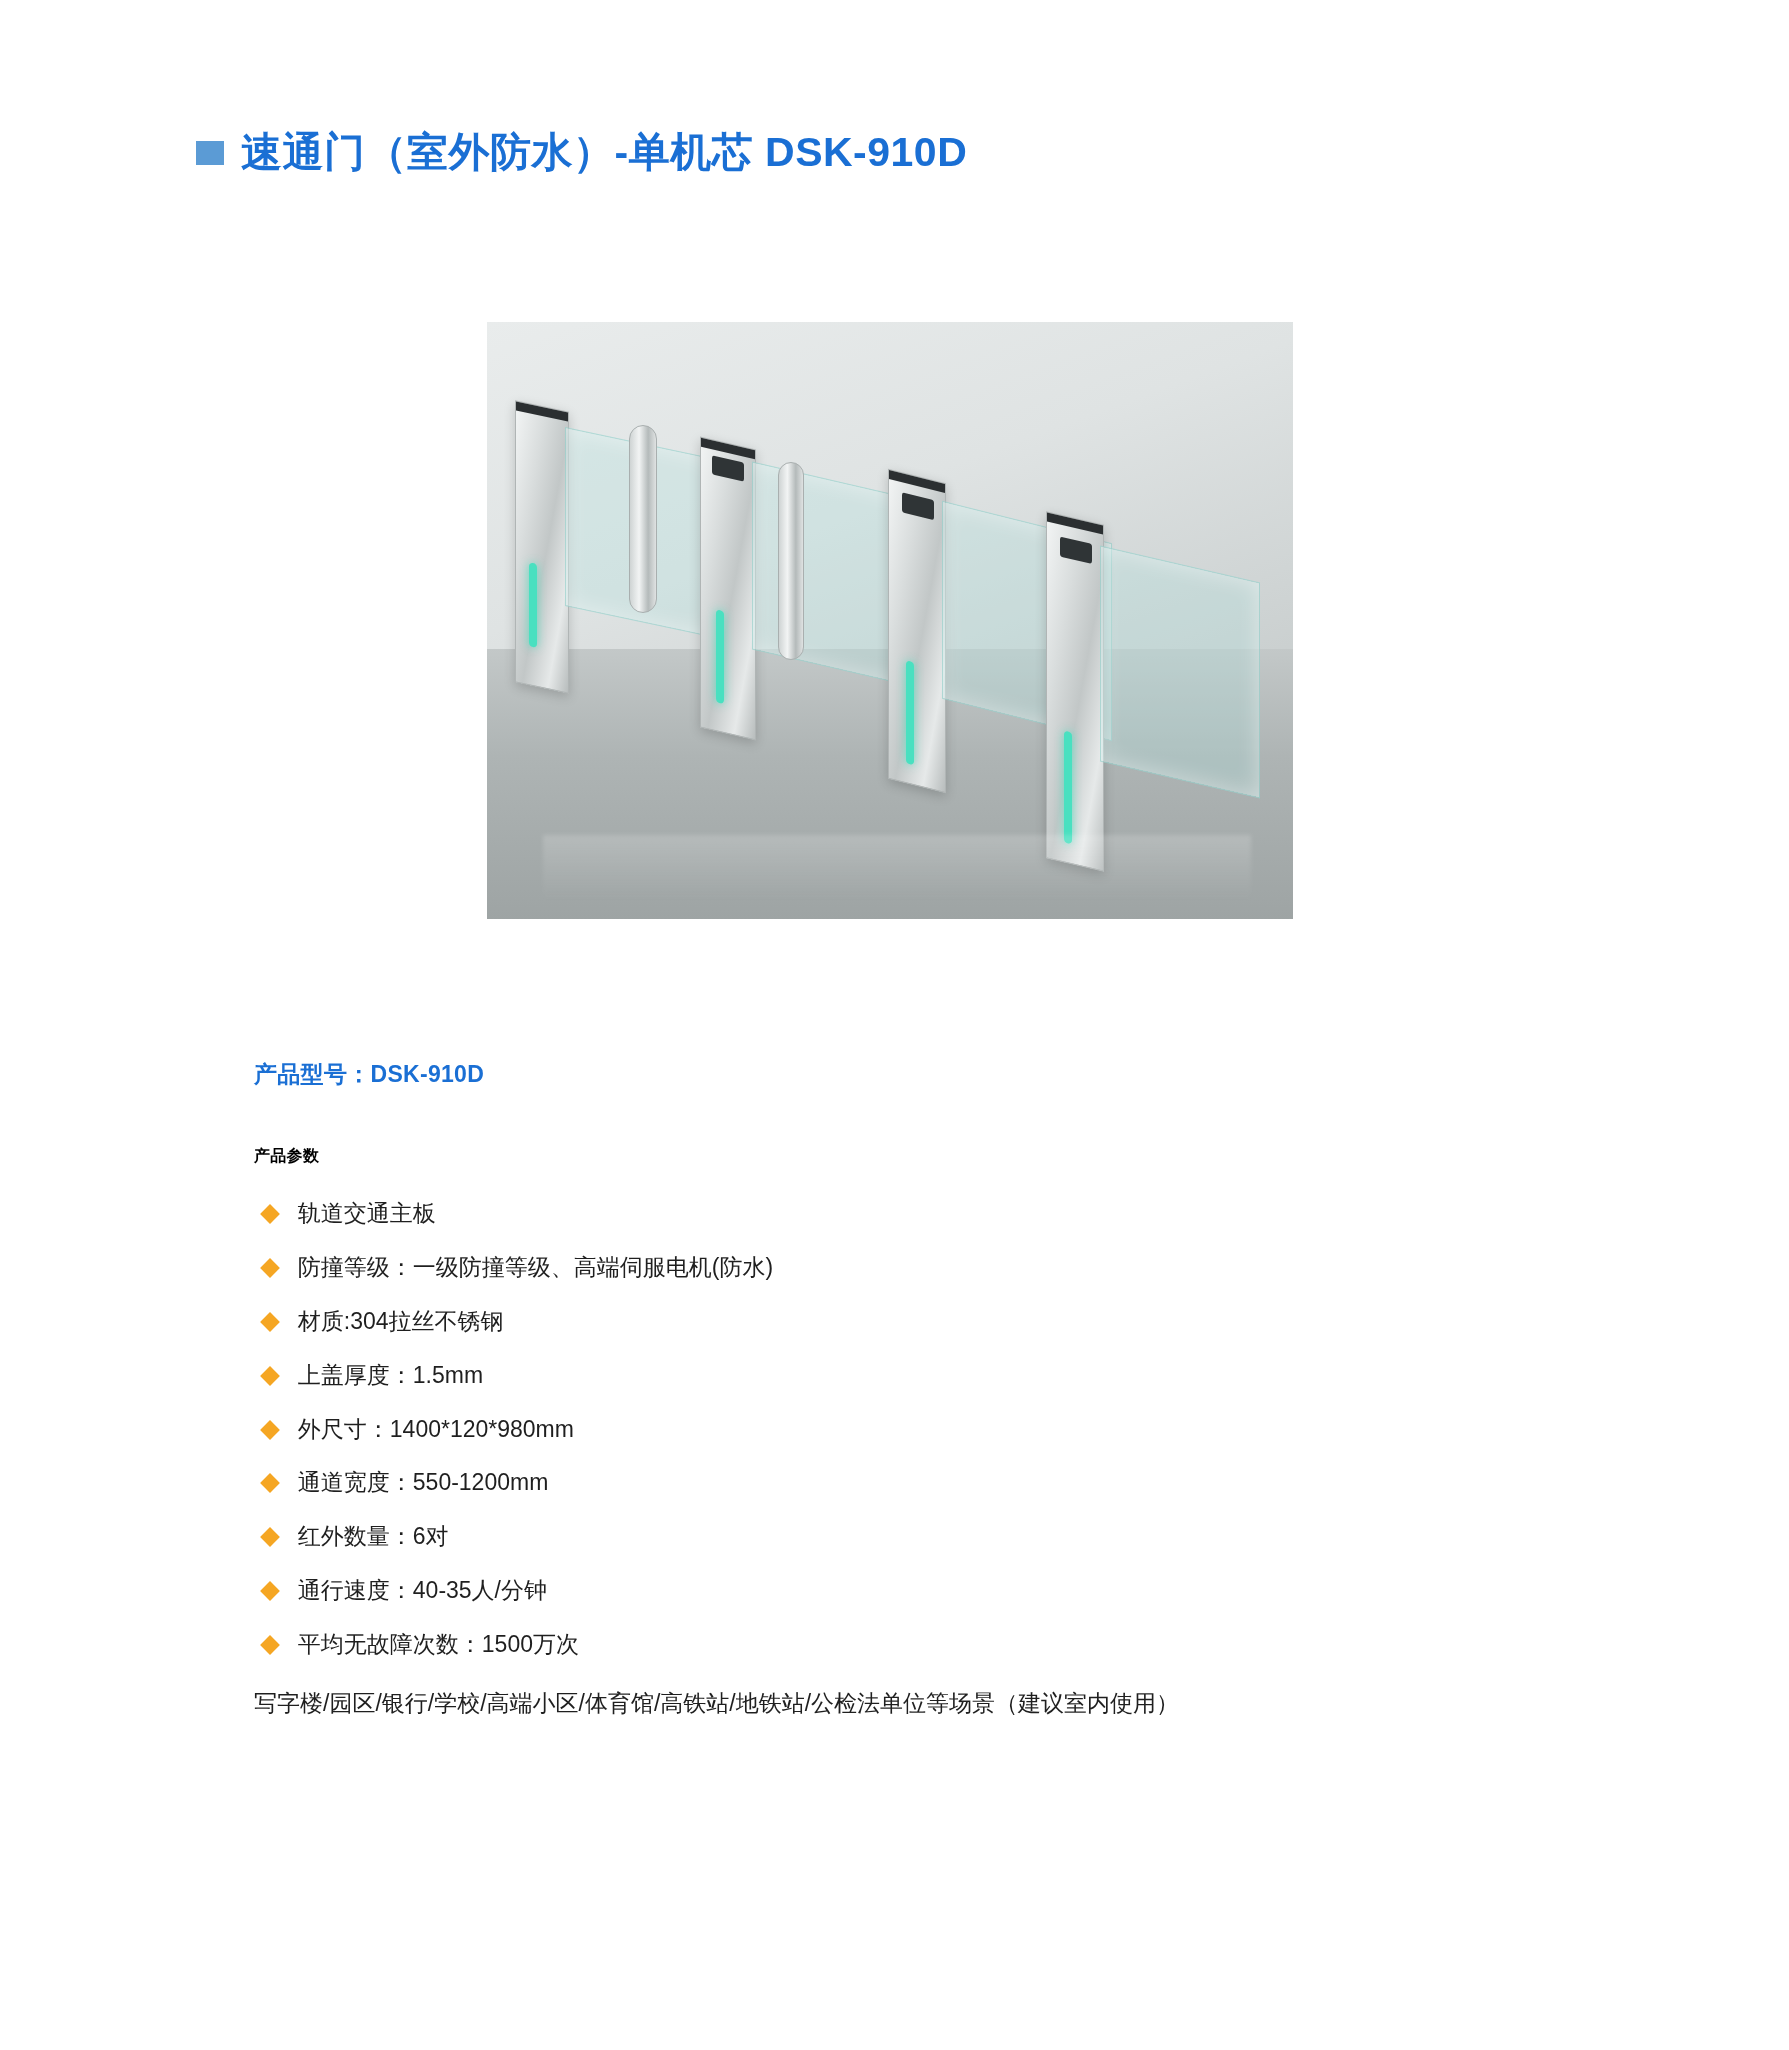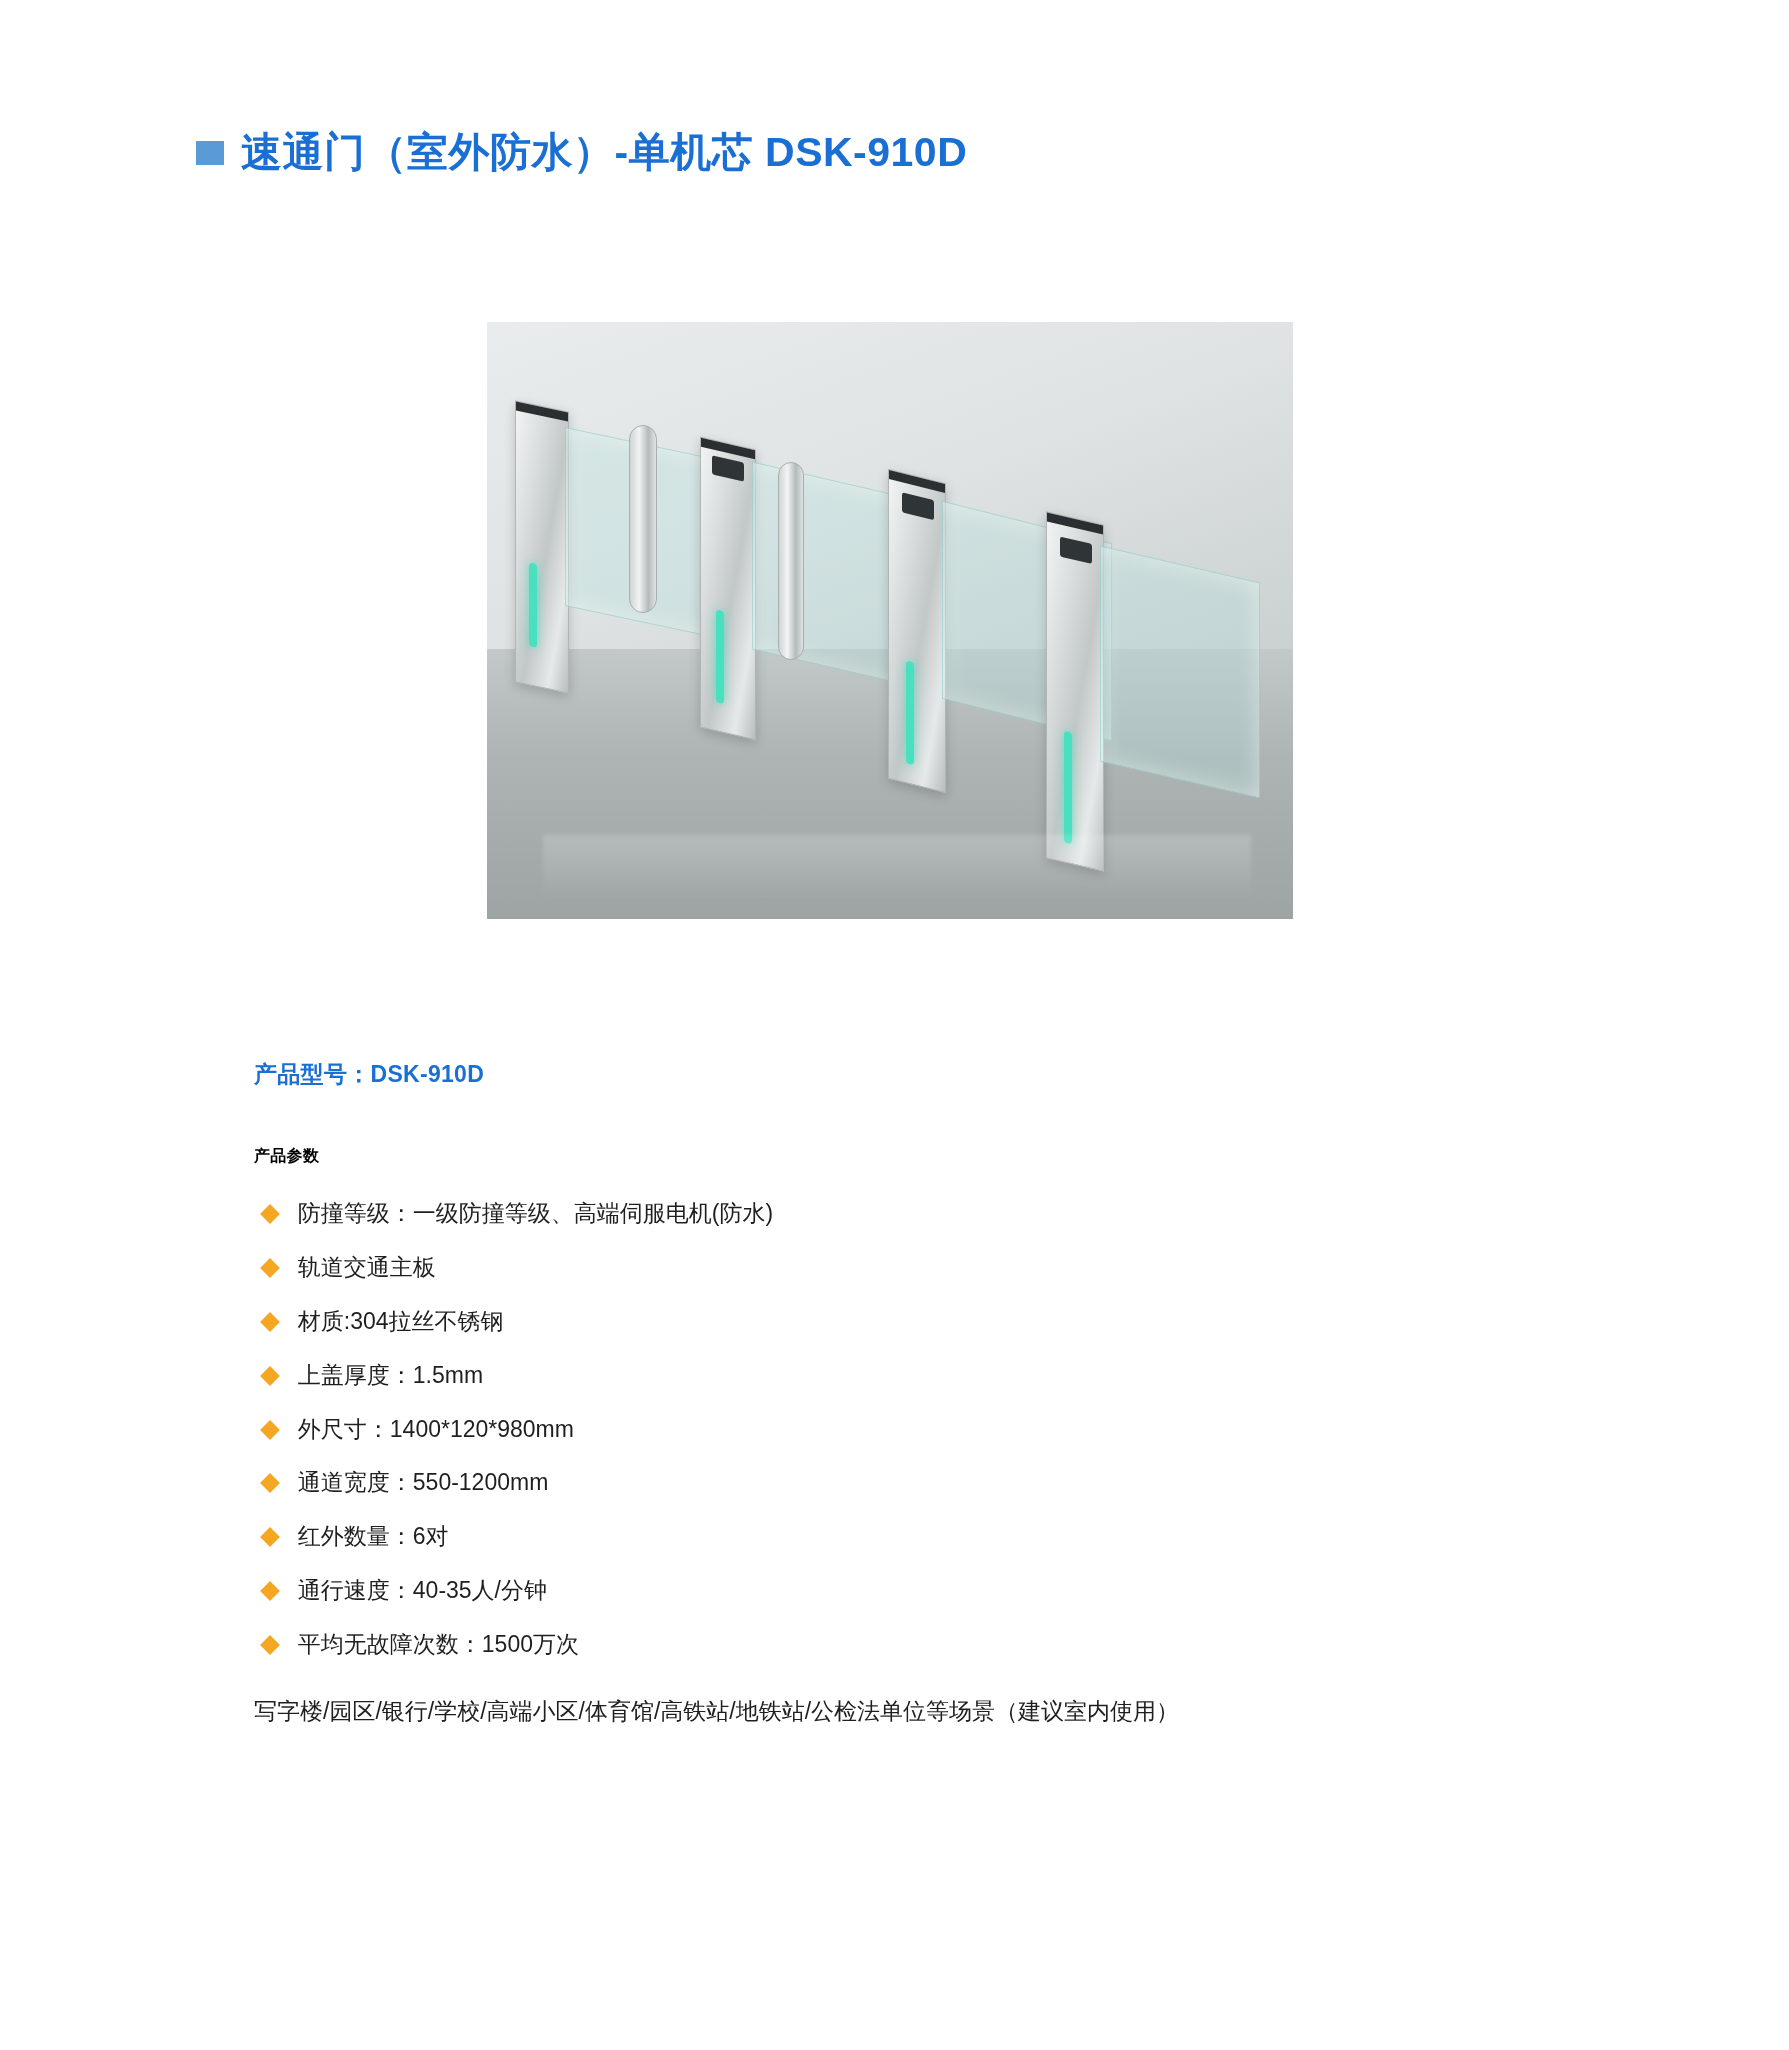--- a/index.html
+++ b/index.html
@@ -162,21 +162,21 @@
     height: 14px;
     background: #f5a623;
     transform: rotate(45deg);
     margin: 0 20.5px 0 9.3px;
     flex: 0 0 auto;
   }
   .scene-heading {
     margin-top: 80px;
   }
   .scene-text {
-    margin-top: 34px;
+    margin-top: 26px;
     font-size: 23px;
     color: #1f1f1f;
     line-height: 1.5;
   }
 </style>
 </head>
 <body>
 
 <div class="page">
 
@@ -232,25 +232,25 @@
 
   <div class="content">
 
     <div class="model-line">产品型号：DSK-910D</div>
 
     <div class="section-heading">产品参数</div>
 
     <ul class="spec-list">
       <li>
         <span class="diamond"></span>
+        <span>轨道交通主板</span>
+      </li>
+      <li>
+        <span class="diamond"></span>
         <span>防撞等级：一级防撞等级、高端伺服电机(防水)</span>
-      </li>
-      <li>
-        <span class="diamond"></span>
-        <span>轨道交通主板</span>
       </li>
       <li>
         <span class="diamond"></span>
         <span>材质:304拉丝不锈钢</span>
       </li>
       <li>
         <span class="diamond"></span>
         <span>上盖厚度：1.5mm</span>
       </li>
       <li>

